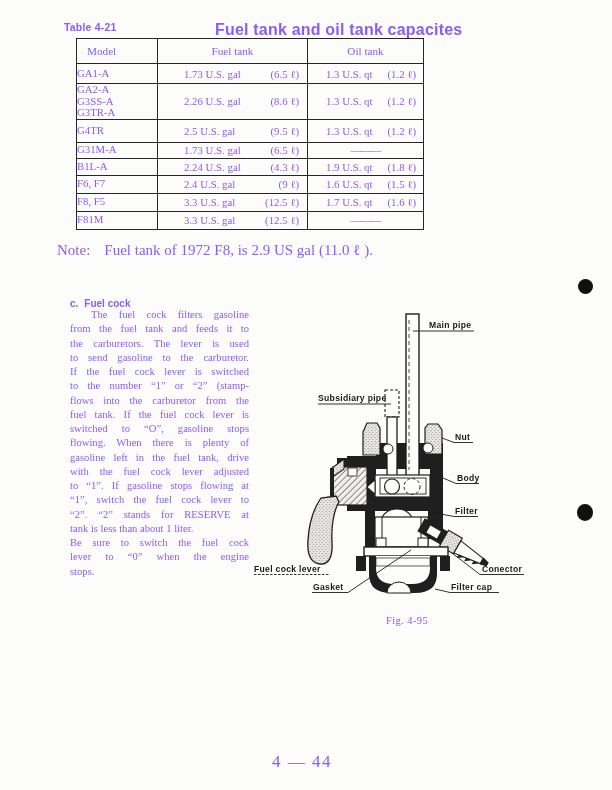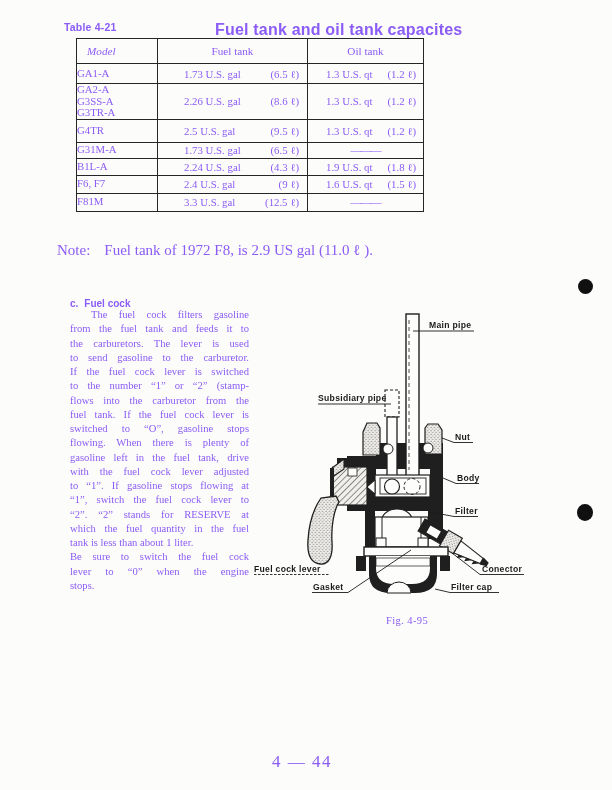--- a/index.html
+++ b/index.html
@@ -12,21 +12,21 @@
   
   #tableLabel{left:64px;top:21px;font-size:10.5px;letter-spacing:.2px;}
   #tableTitle{left:215px;top:21px;font-size:16px;letter-spacing:.2px;}
 
   
   #capTable{position:absolute;left:76px;top:38px;border-collapse:collapse;table-layout:fixed;
             width:347px;font-size:10.8px;}
   #capTable td,#capTable th{border:1.6px solid #262626;padding:0;vertical-align:middle;
             font-weight:normal;overflow:hidden;}
   #capTable th{font-size:11.2px;text-align:center;}
-  #capTable th.model-h{text-align:left;padding-left:10px;font-style:italic;}
+  #capTable th.model-h{text-align:left;padding-left:10px;}
   td.model{text-align:left;padding-left:10px;line-height:11.5px;}
   .split{display:flex;justify-content:space-between;align-items:center;}
   td.fuel .split{padding:0 8px 0 26px;}
   td.oil .split{padding:0 7px 0 18px;}
   .dashcell{text-align:center;letter-spacing:-1px;font-size:11px;}
 
   
   #note{left:57px;top:242px;font-size:15px;}
   #note .note-text{margin-left:14px;}
 
@@ -151,20 +151,35 @@
       <td class="fuel">
             <div class="split">
               <span>2.4 U.S. gal</span>
               <span>(9 ℓ)</span>
             </div>
           </td>
       <td class="oil">
             <div class="split">
               <span>1.6 U.S. qt</span>
               <span>(1.5 ℓ)</span>
+            </div>
+          </td>
+    </tr>
+    <tr style="height:18px">
+      <td class="model">F8, F5</td>
+      <td class="fuel">
+            <div class="split">
+              <span>3.3 U.S. gal</span>
+              <span>(12.5 ℓ)</span>
+            </div>
+          </td>
+      <td class="oil">
+            <div class="split">
+              <span>1.7 U.S. qt</span>
+              <span>(1.6 ℓ)</span>
             </div>
           </td>
     </tr>
     <tr style="height:18px">
       <td class="model">F81M</td>
       <td class="fuel">
             <div class="split">
               <span>3.3 U.S. gal</span>
               <span>(12.5 ℓ)</span>
             </div>
@@ -191,21 +206,20 @@
     <div class="jl">to the number “1” or “2” (stamp-</div>
     <div class="jl">flows into the carburetor from the</div>
     <div class="jl">fuel tank. If the fuel cock lever is</div>
     <div class="jl">switched to “O”, gasoline stops</div>
     <div class="jl">flowing. When there is plenty of</div>
     <div class="jl">gasoline left in the fuel tank, drive</div>
     <div class="jl">with the fuel cock lever adjusted</div>
     <div class="jl">to “1”. If gasoline stops flowing at</div>
     <div class="jl">“1”, switch the fuel cock lever to</div>
     <div class="jl">“2”. “2” stands for RESERVE at</div>
-    <div class="jl">which the fuel quantity in the fuel</div>
     <div class="jl-end">tank is less than about 1 liter.</div>
     <div class="jl">Be sure to switch the fuel cock</div>
     <div class="jl">lever to “0” when the engine</div>
     <div class="jl-end">stops.</div>
   </div>
 
   <svg id="figSvg" width="312" height="332" viewBox="0 0 312 332">
     <defs>
       <pattern id="stip" width="3.5" height="3.5" patternUnits="userSpaceOnUse">
         <rect width="3.5" height="3.5" fill="#efeeea"></rect>

